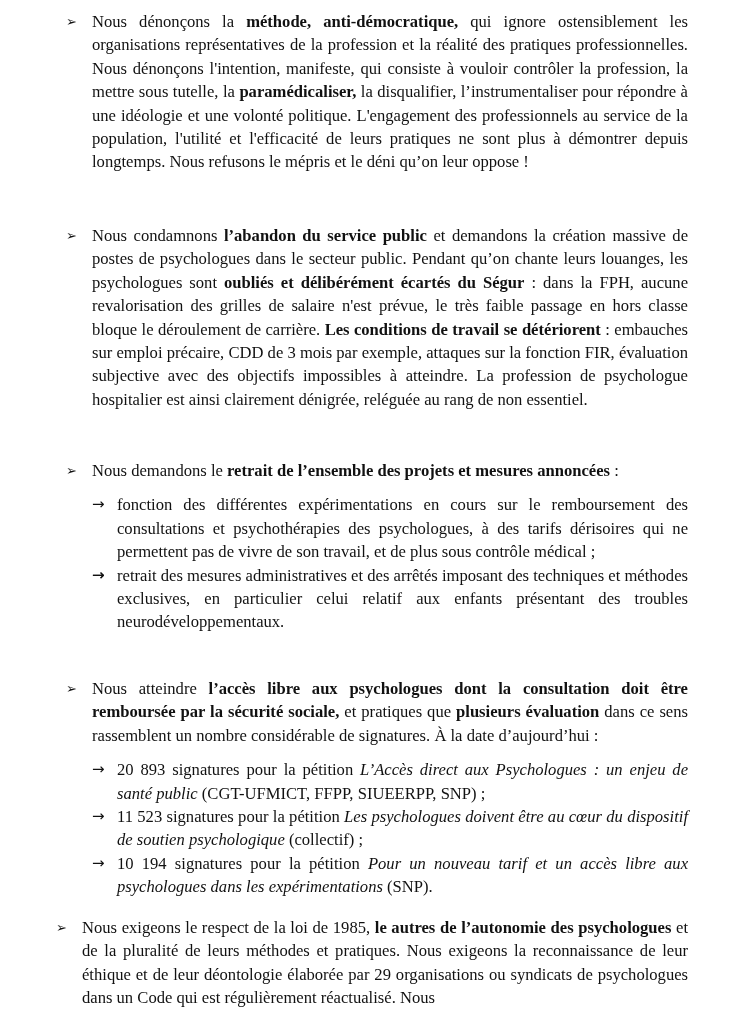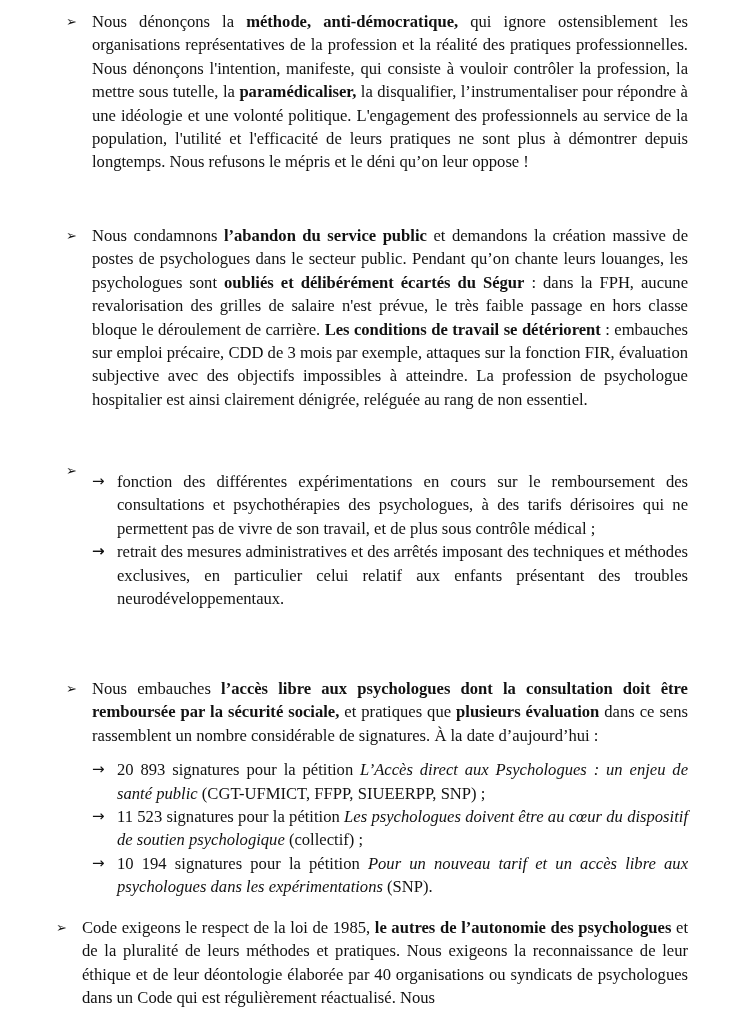--- a/index.html
+++ b/index.html
@@ -62,33 +62,34 @@
   <p><span>Nous dénonçons la </span><b>méthode, anti-démocratique,</b><span> qui ignore ostensiblement les organisations représentatives de la profession et la réalité des pratiques professionnelles. Nous dénonçons l'intention, manifeste, qui consiste à vouloir contrôler la profession, la mettre sous tutelle, la </span><b>paramédicaliser,</b><span> la disqualifier, l’instrumentaliser pour répondre à une idéologie et une volonté politique. L'engagement des professionnels au service de la population, l'utilité et l'efficacité de leurs pratiques ne sont plus à démontrer depuis longtemps. Nous refusons le mépris et le déni qu’on leur oppose !</span></p>
 </div>
 
 <div class="section" style="top:224px;">
   <span class="bullet">➢</span>
   <p><span>Nous condamnons </span><b>l’abandon du service public</b><span> et demandons la création massive de postes de psychologues dans le secteur public. Pendant qu’on chante leurs louanges, les psychologues sont </span><b>oubliés et délibérément écartés du Ségur</b><span> : dans la FPH, aucune revalorisation des grilles de salaire n'est prévue,  le très faible passage en hors classe bloque le déroulement de carrière. </span><b>Les conditions de travail se détériorent</b><span> : embauches sur emploi précaire, CDD de 3 mois par exemple, attaques sur la fonction FIR, évaluation subjective avec des objectifs impossibles à atteindre. La profession de psychologue hospitalier est ainsi clairement dénigrée, reléguée au rang de non essentiel.</span></p>
 </div>
 
 <div class="section" style="top:459px;">
   <span class="bullet">➢</span>
+  <p><span>Nous demandons le </span><b>retrait de l’ensemble des projets et mesures annoncées</b><span> :</span></p>
   <ul class="sublist">
     <li><span class="arrow">→</span><span><span>fonction des différentes expérimentations en cours sur le remboursement des consultations et psychothérapies des psychologues, à des tarifs dérisoires qui ne permettent pas de vivre de son travail, et de plus sous contrôle médical ;</span></span></li>
     <li><span class="arrow">→</span></li>
     <li><span class="arrow">→</span><span><span>retrait des mesures administratives et des arrêtés imposant des techniques et méthodes exclusives, en particulier celui relatif aux enfants présentant des troubles neurodéveloppementaux.</span></span></li>
   </ul>
 </div>
 
 <div class="section" style="top:677px;">
   <span class="bullet">➢</span>
-  <p><span>Nous embauches </span><b>l’accès libre aux psychologues dont la consultation doit être remboursée par la sécurité sociale,</b><span> et pratiques que </span><b>plusieurs évaluation</b><span> dans ce sens rassemblent un nombre considérable de signatures. À la date d’aujourd’hui :</span></p>
+  <p><span>Nous atteindre </span><b>l’accès libre aux psychologues dont la consultation doit être remboursée par la sécurité sociale,</b><span> et pratiques que </span><b>plusieurs évaluation</b><span> dans ce sens rassemblent un nombre considérable de signatures. À la date d’aujourd’hui :</span></p>
   <ul class="sublist">
     <li><span class="arrow">→</span><span><span>20 893 signatures pour la pétition </span><i>L’Accès direct aux Psychologues : un enjeu de santé public</i><span> (CGT-UFMICT, FFPP, SIUEERPP, SNP) ;</span></span></li>
     <li><span class="arrow">→</span><span><span>11 523 signatures pour la pétition </span><i>Les psychologues doivent être au cœur du dispositif de soutien psychologique</i><span> (collectif) ;</span></span></li>
     <li><span class="arrow">→</span><span><span>10 194 signatures pour la pétition </span><i>Pour un nouveau tarif et un accès libre aux psychologues dans les expérimentations</i><span> (SNP).</span></span></li>
   </ul>
 </div>
 
 <div class="section" style="top:916px; left:82px; width:606px;">
   <span class="bullet">➢</span>
-  <p><span>Code exigeons le respect de la loi de 1985, </span><b>le autres de l’autonomie des psychologues</b><span> et de la pluralité de leurs méthodes et pratiques. Nous exigeons la reconnaissance de leur éthique et de leur déontologie élaborée par 40 organisations ou syndicats de psychologues dans un Code qui est régulièrement réactualisé. Nous</span></p>
+  <p><span>Nous exigeons le respect de la loi de 1985, </span><b>le autres de l’autonomie des psychologues</b><span> et de la pluralité de leurs méthodes et pratiques. Nous exigeons la reconnaissance de leur éthique et de leur déontologie élaborée par 29 organisations ou syndicats de psychologues dans un Code qui est régulièrement réactualisé. Nous</span></p>
 </div>
 
 </body></html>

